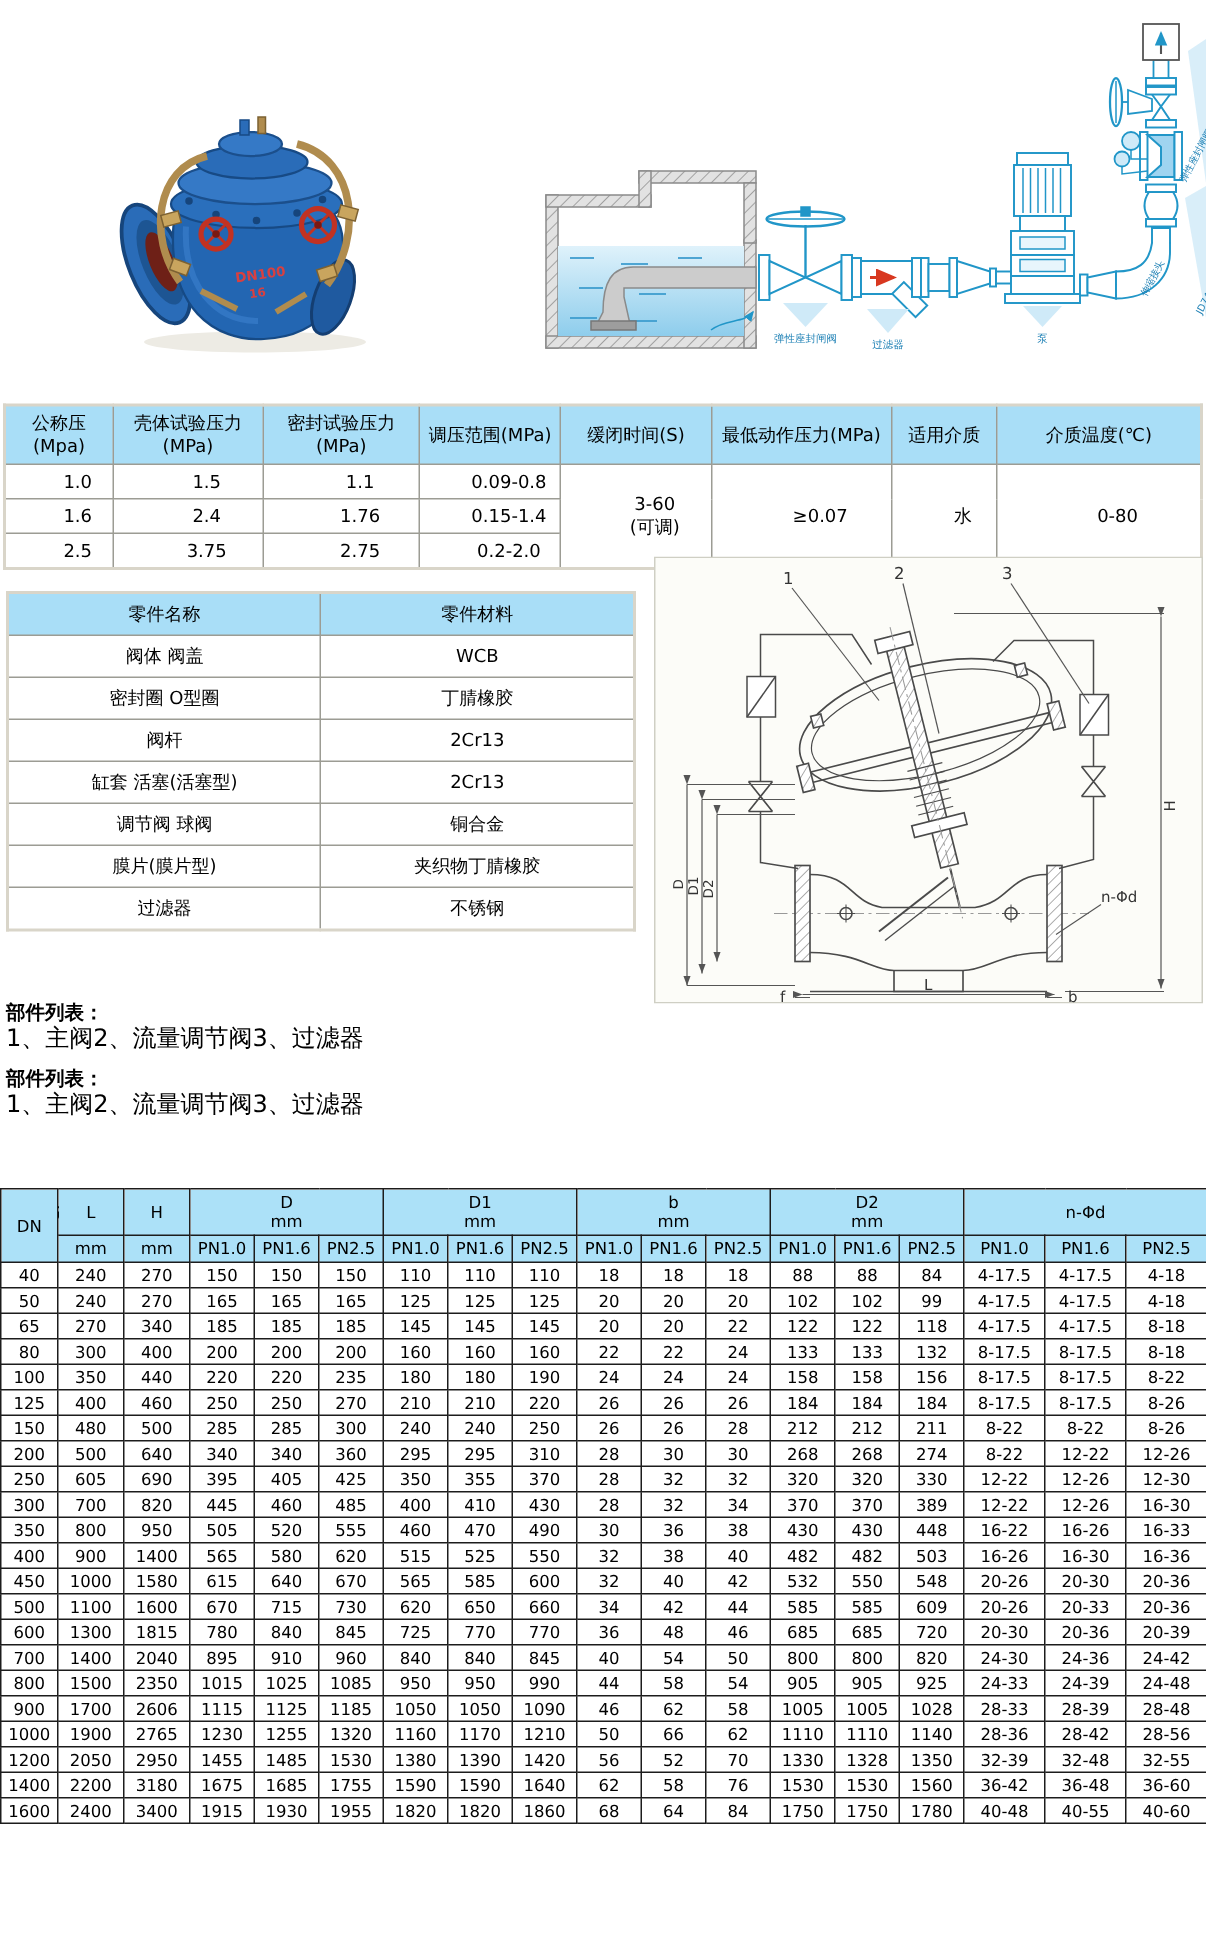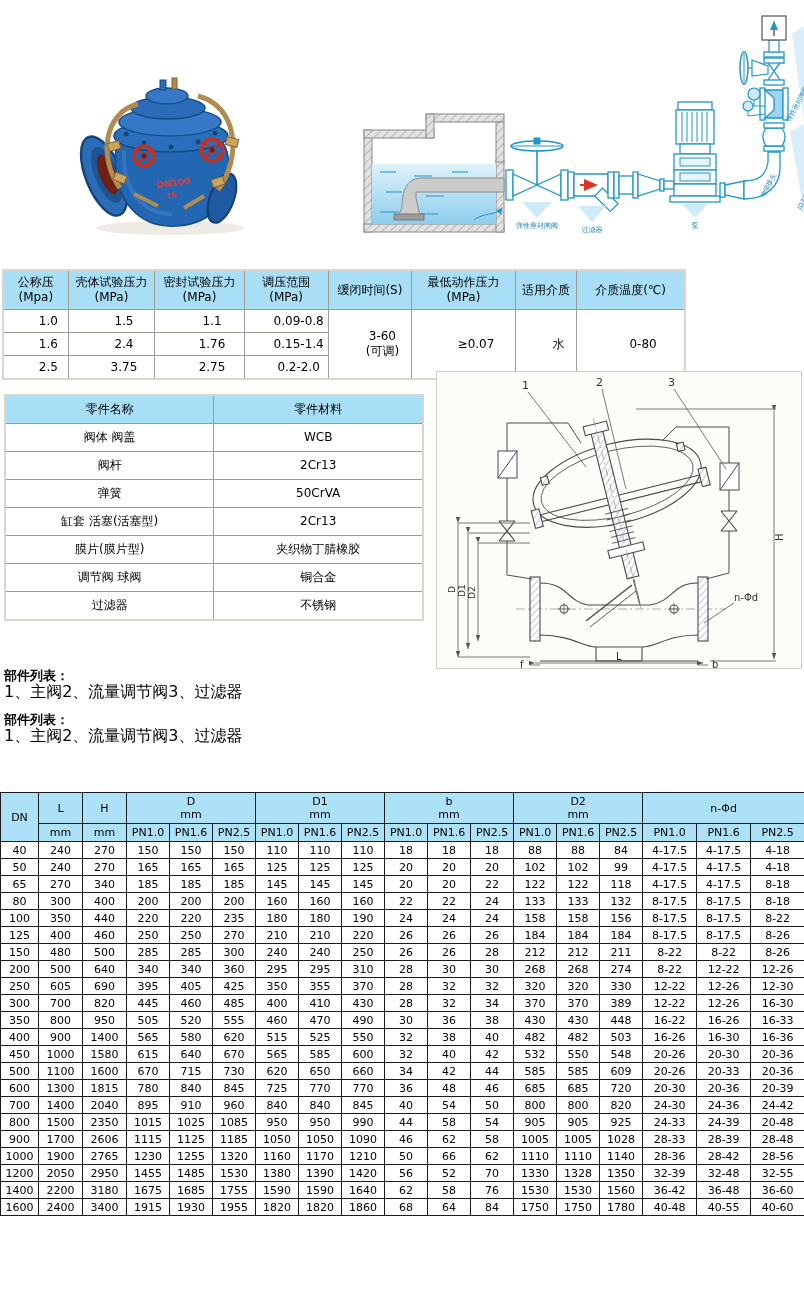--- a/index.html
+++ b/index.html
@@ -236,21 +236,21 @@
     <polygon points="434,130 448,122 448,210" fill="#cfeaf8" opacity="0.8"></polygon>
     <text x="434" y="120" font-size="6.5" fill="#1b7fb4" transform="rotate(-62 434 120)">弹性座封闸阀</text>
     <text x="445" y="208" font-size="6.5" fill="#1b7fb4" transform="rotate(-62 445 208)">JD745X隔膜式多功能水泵控制阀</text>
     <text x="408" y="196" font-size="6.5" fill="#1b7fb4" transform="rotate(-62 408 196)">伸缩接头</text>
   </g>
 </svg>
 </div>
 
 <div class="abs sec-h" style="left:4px;top:241px;">主要技术参数</div>
 
-<table id="tech-table" class="t3d abs" style="left:2px;top:269px;width:684px;">
+<table id="tech-table" class="t3d abs" style="left:2px;top:269px;width:800px;">
   <colgroup>
     <col style="width:72px">
       <col style="width:100px">
       <col style="width:104px">
       <col style="width:94px">
     <col style="width:100px">
       <col style="width:120px">
       <col style="width:70px">
       <col style="width:136px">
   </colgroup>
@@ -305,38 +305,38 @@
       <th>零件名称</th>
       <th>零件材料</th>
     </tr>
   </thead>
   <tbody>
       <tr>
         <td>阀体 阀盖</td>
         <td>WCB</td>
       </tr>
       <tr>
+        <td>密封圈 O型圈</td>
+        <td>丁腈橡胶</td>
+      </tr>
+      <tr>
         <td>阀杆</td>
         <td>2Cr13</td>
       </tr>
       <tr>
-        <td>弹簧</td>
-        <td>50CrVA</td>
-      </tr>
-      <tr>
         <td>缸套 活塞(活塞型)</td>
         <td>2Cr13</td>
       </tr>
       <tr>
+        <td>调节阀 球阀</td>
+        <td>铜合金</td>
+      </tr>
+      <tr>
         <td>膜片(膜片型)</td>
         <td>夹织物丁腈橡胶</td>
-      </tr>
-      <tr>
-        <td>调节阀 球阀</td>
-        <td>铜合金</td>
       </tr>
       <tr>
         <td>过滤器</td>
         <td>不锈钢</td>
       </tr>
     </tbody>
 </table>
 
 <div class="abs" style="left:436px;top:371px;width:366px;height:298px;">
 <svg width="366" height="298" viewBox="0 0 366 298">
@@ -852,21 +852,21 @@
         <td>950</td>
         <td>990</td>
         <td>44</td>
         <td>58</td>
         <td>54</td>
         <td>905</td>
         <td>905</td>
         <td>925</td>
         <td>24-33</td>
         <td>24-39</td>
-        <td>20-48</td>
+        <td>24-48</td>
       </tr>
       <tr>
         <td>900</td>
         <td>1700</td>
         <td>2606</td>
         <td>1115</td>
         <td>1125</td>
         <td>1185</td>
         <td>1050</td>
         <td>1050</td>

